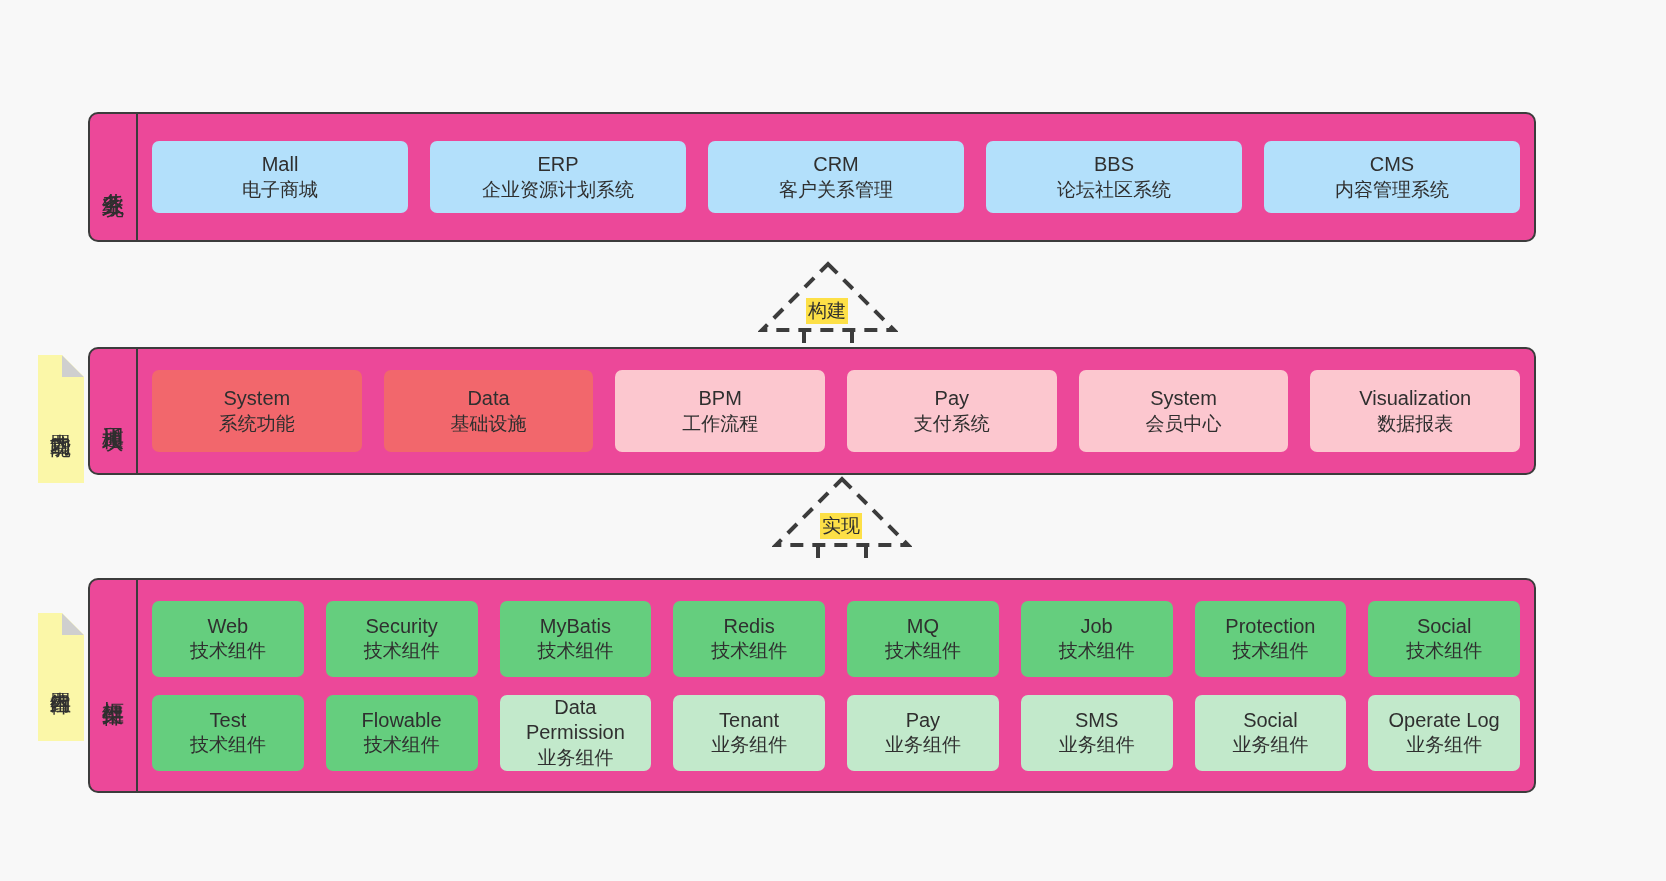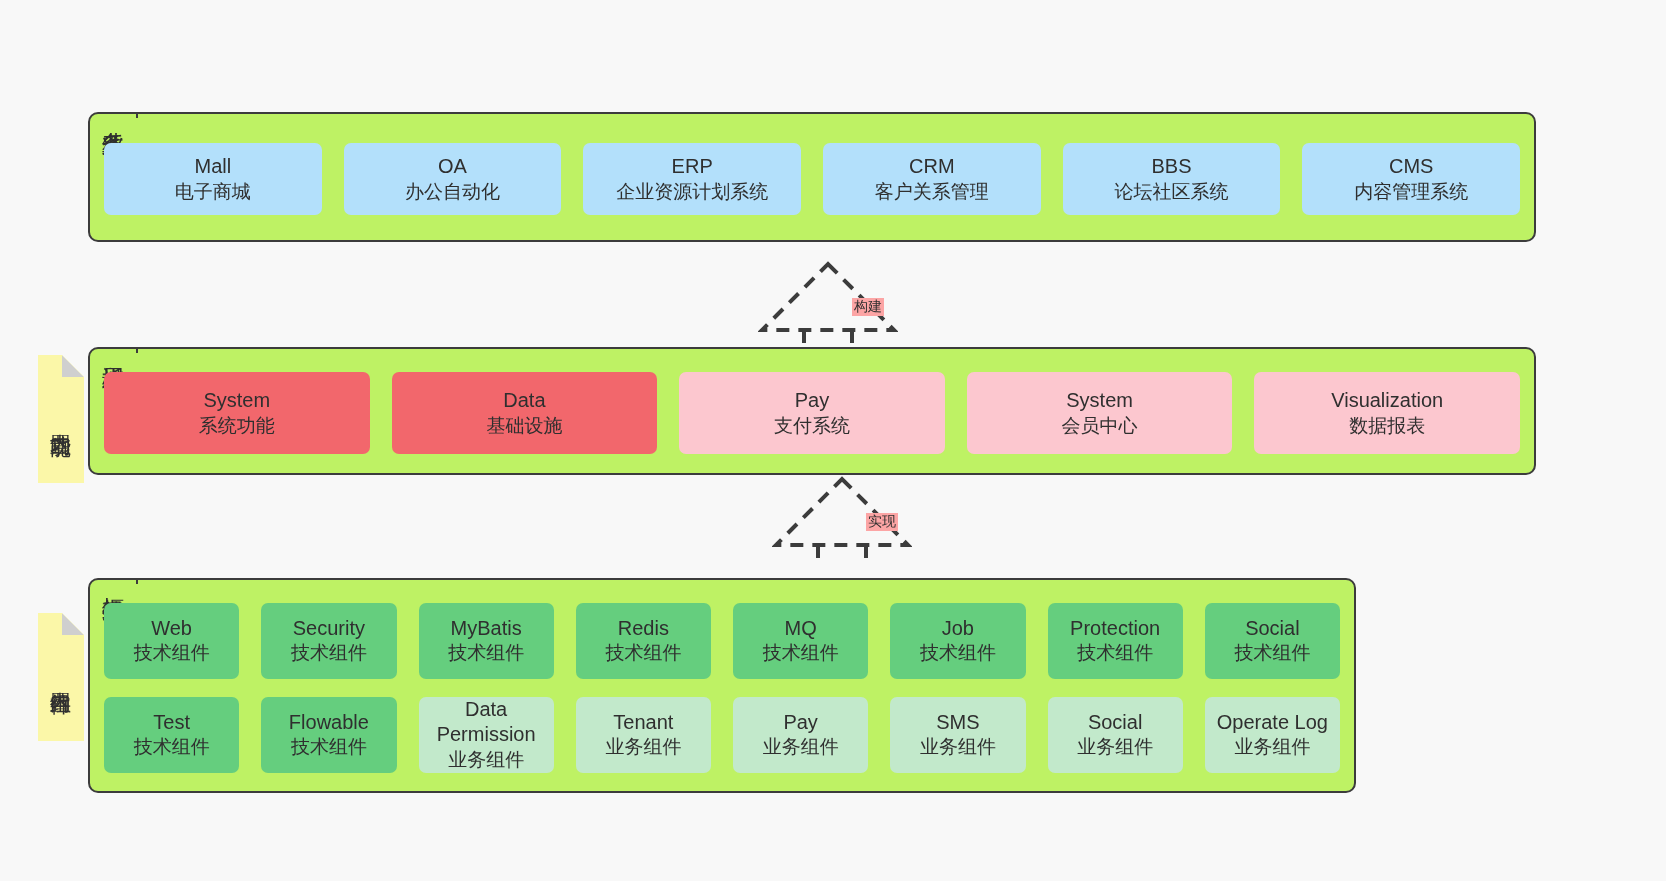--- a/index.html
+++ b/index.html
@@ -20,25 +20,25 @@
     position: absolute;
     left: 0; top: 0;
     width: 1666px;
     height: 881px;
   }
 
   
   .layer {
     position: absolute;
     box-sizing: border-box;
-    background: #bef264;
+    background: #ec4899;
     border: 2px solid #3c3c3c;
     border-radius: 10px;
     display: flex;
-    flex-direction: column;
+    flex-direction: row;
     align-items: stretch;
   }
 
   
   .layer-title {
     flex: 0 0 auto;
     width: 46px;
     display: flex;
     align-items: center;
     justify-content: center;
@@ -122,48 +122,43 @@
     clip-path: polygon(0 0, 100% 100%, 0 100%);
   }
 
   
   .arrow-wrap {
     position: absolute;
   }
   .arrow-wrap svg { display: block; }
   .arrow-label {
     position: absolute;
-    font-size: 14px;
+    font-size: 19px;
     color: #2f2f2f;
-    background: #fca5a5;
+    background: #fde047;
     padding: 0 2px;
     white-space: nowrap;
     user-select: none;
-    margin-left: 46px;
   }
 </style>
 </head>
 <body>
 
 <div class="canvas">
 
   <div class="layer layer-business" style="left:88px; top:112px; width:1448px; height:130px;">
     <div class="layer-title">业务系统</div>
     <div class="layer-body">
       <div class="row">
 
         <div class="box blue">
           <span class="en">Mall</span>
           <span class="cn">电子商城</span>
         </div>
 
-        <div class="box blue">
-          <span class="en">OA</span>
-          <span class="cn">办公自动化</span>
-        </div>
 
         <div class="box blue">
           <span class="en">ERP</span>
           <span class="cn">企业资源计划系统</span>
         </div>
 
         <div class="box blue">
           <span class="en">CRM</span>
           <span class="cn">客户关系管理</span>
         </div>
@@ -206,20 +201,24 @@
         <div class="box red">
           <span class="en">System</span>
           <span class="cn">系统功能</span>
         </div>
 
         <div class="box red">
           <span class="en">Data</span>
           <span class="cn">基础设施</span>
         </div>
 
+        <div class="box pink">
+          <span class="en">BPM</span>
+          <span class="cn">工作流程</span>
+        </div>
 
         <div class="box pink">
           <span class="en">Pay</span>
           <span class="cn">支付系统</span>
         </div>
 
         <div class="box pink">
           <span class="en">System</span>
           <span class="cn">会员中心</span>
         </div>
@@ -240,21 +239,21 @@
       <path d="M 94 72 L 94 90" fill="none" stroke="#3c3c3c" stroke-width="4" stroke-dasharray="13 9"></path>
     </svg>
     <span class="arrow-label" style="left:48px; top:40px;">实现</span>
   </div>
 
   <div class="note" style="left:38px; top:613px; width:46px; height:128px;">
     <span class="fold"></span>
     <span>内置组件</span>
   </div>
 
-  <div class="layer layer-frame" style="left:88px; top:578px; width:1268px; height:215px;">
+  <div class="layer layer-frame" style="left:88px; top:578px; width:1448px; height:215px;">
     <div class="layer-title">框架组件</div>
     <div class="layer-body">
 
       <div class="row">
         <div class="box green">
           <span class="en">Web</span>
           <span class="cn">技术组件</span>
         </div>
         <div class="box green">
           <span class="en">Security</span>

